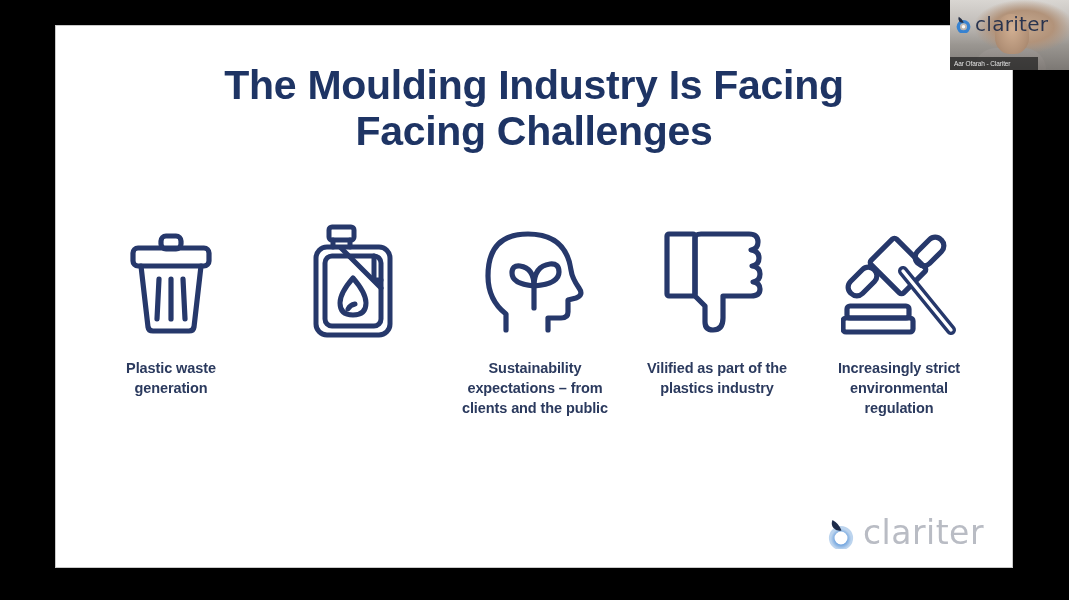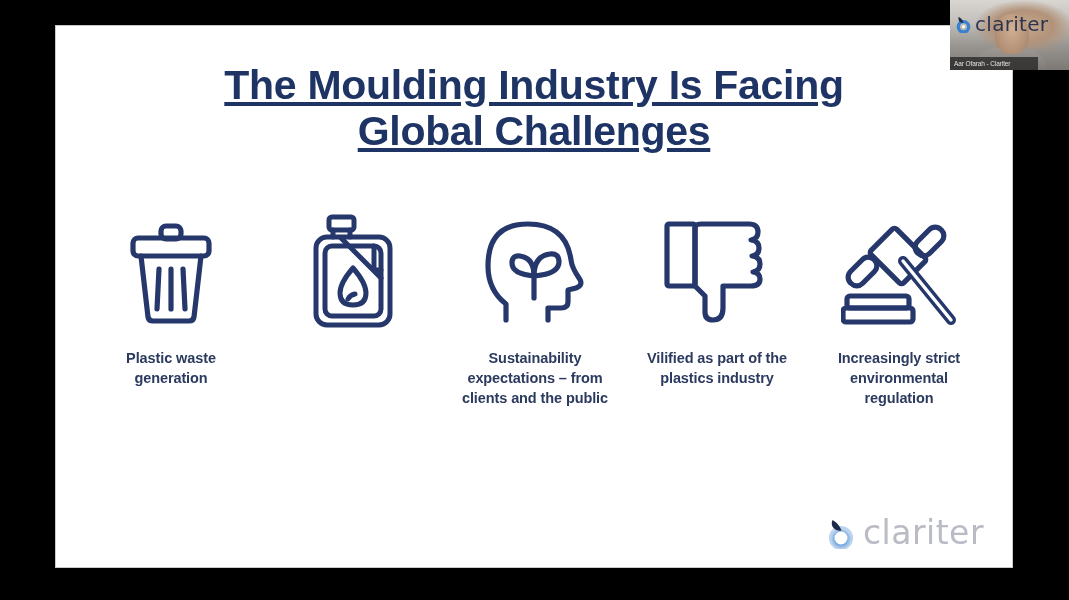--- a/index.html
+++ b/index.html
@@ -33,26 +33,26 @@
     position:absolute;
     left:0; top:37px;
     width:100%;
     text-align:center;
     color:#1e3464;
     font-size:41px;
     font-weight:bold;
     line-height:1.12;
     letter-spacing:-0.3px;
   }
-  #slide-title .line { display:block;text-decoration:underline; }
+  #slide-title .line { display:block; }
 
   
   #cards {
     position:absolute;
-    left:24px; top:186px;
+    left:24px; top:196px;
     width:910px;
     display:flex;
     align-items:flex-start;
     justify-content:space-between;
   }
   .card {
     width:182px;
     display:flex;
     flex-direction:column;
     align-items:center;
@@ -153,21 +153,21 @@
 </style>
 </head>
 <body>
 
 <div id="screen">
 
   <div id="slide">
 
     <h1 id="slide-title">
       <span class="line">The Moulding Industry Is Facing</span>
-      <span class="line">Global Challenges</span>
+      <span class="line">Facing Challenges</span>
     </h1>
 
     <div id="cards">
 
       <div class="card">
         <div class="card-icon">
           <svg width="92" height="110" viewBox="0 0 92 110" fill="none" stroke="#26386b" stroke-width="5.2" stroke-linejoin="round" stroke-linecap="round">
             <rect x="36" y="9" width="20" height="13" rx="5"></rect>
             <rect x="8" y="21" width="76" height="18" rx="5"></rect>
             <path d="M16 39 L23 100 Q23.6 104 28 104 L64 104 Q68.4 104 69 100 L76 39"></path>

